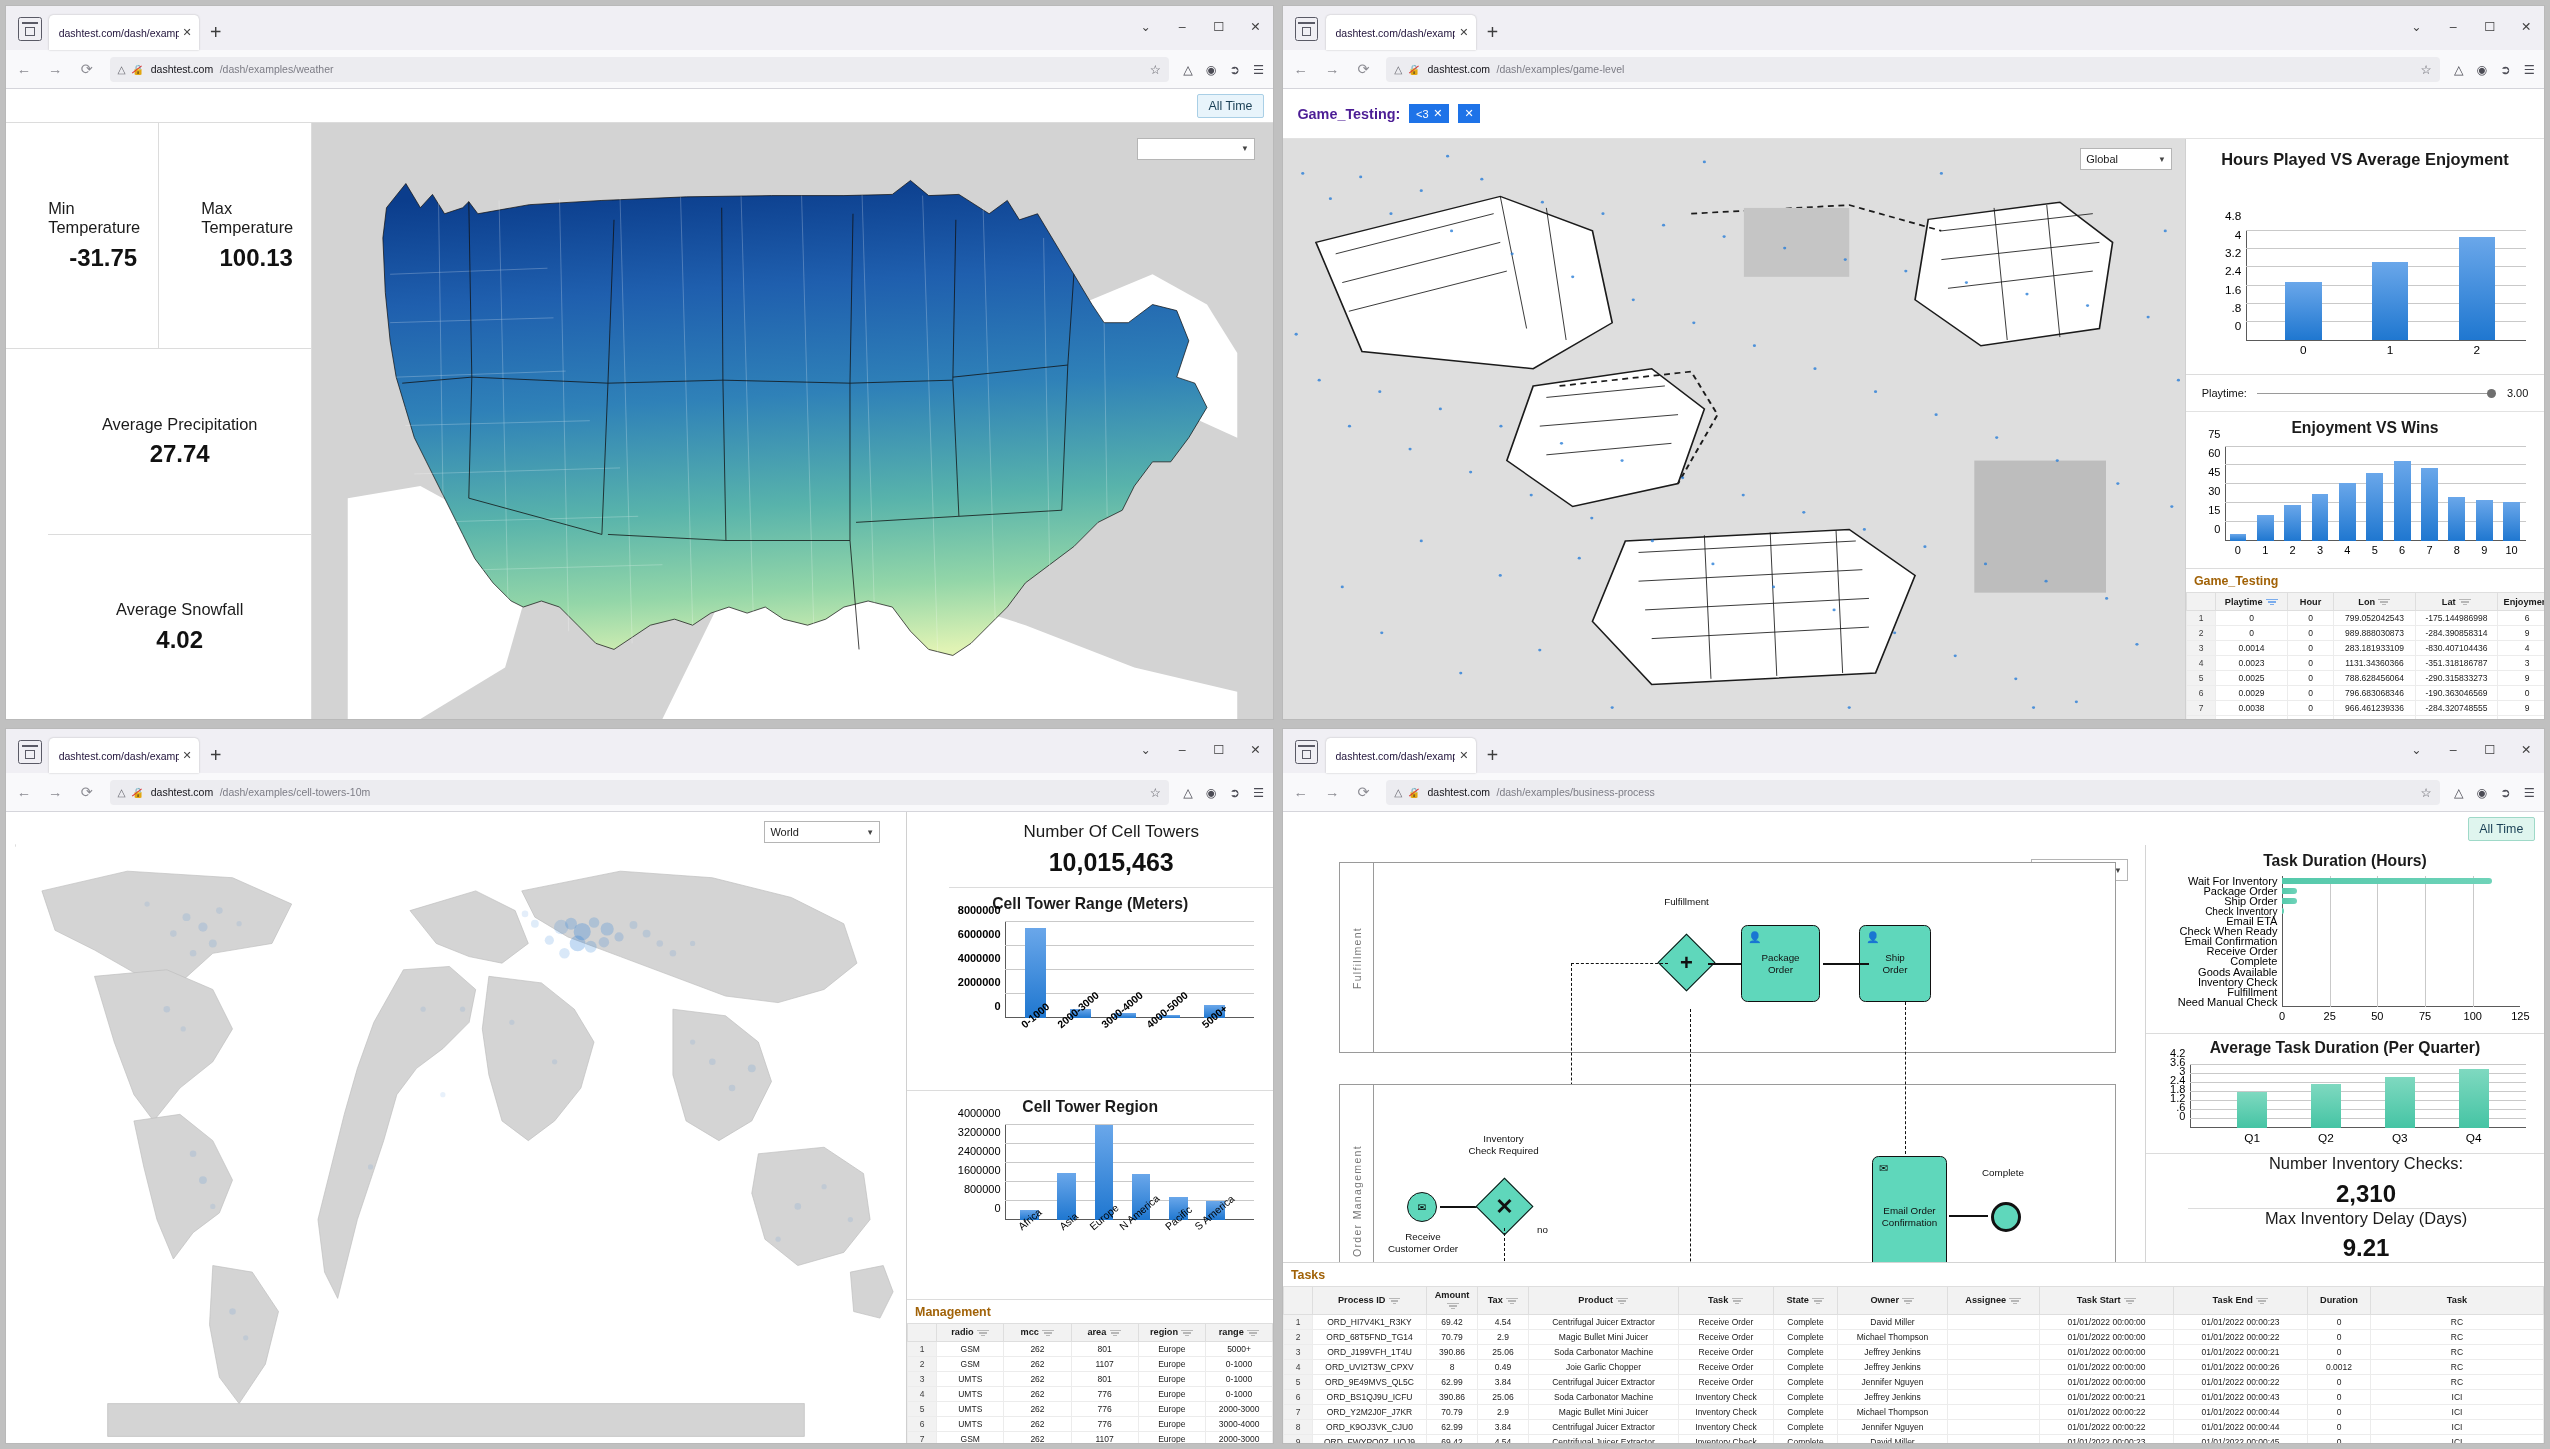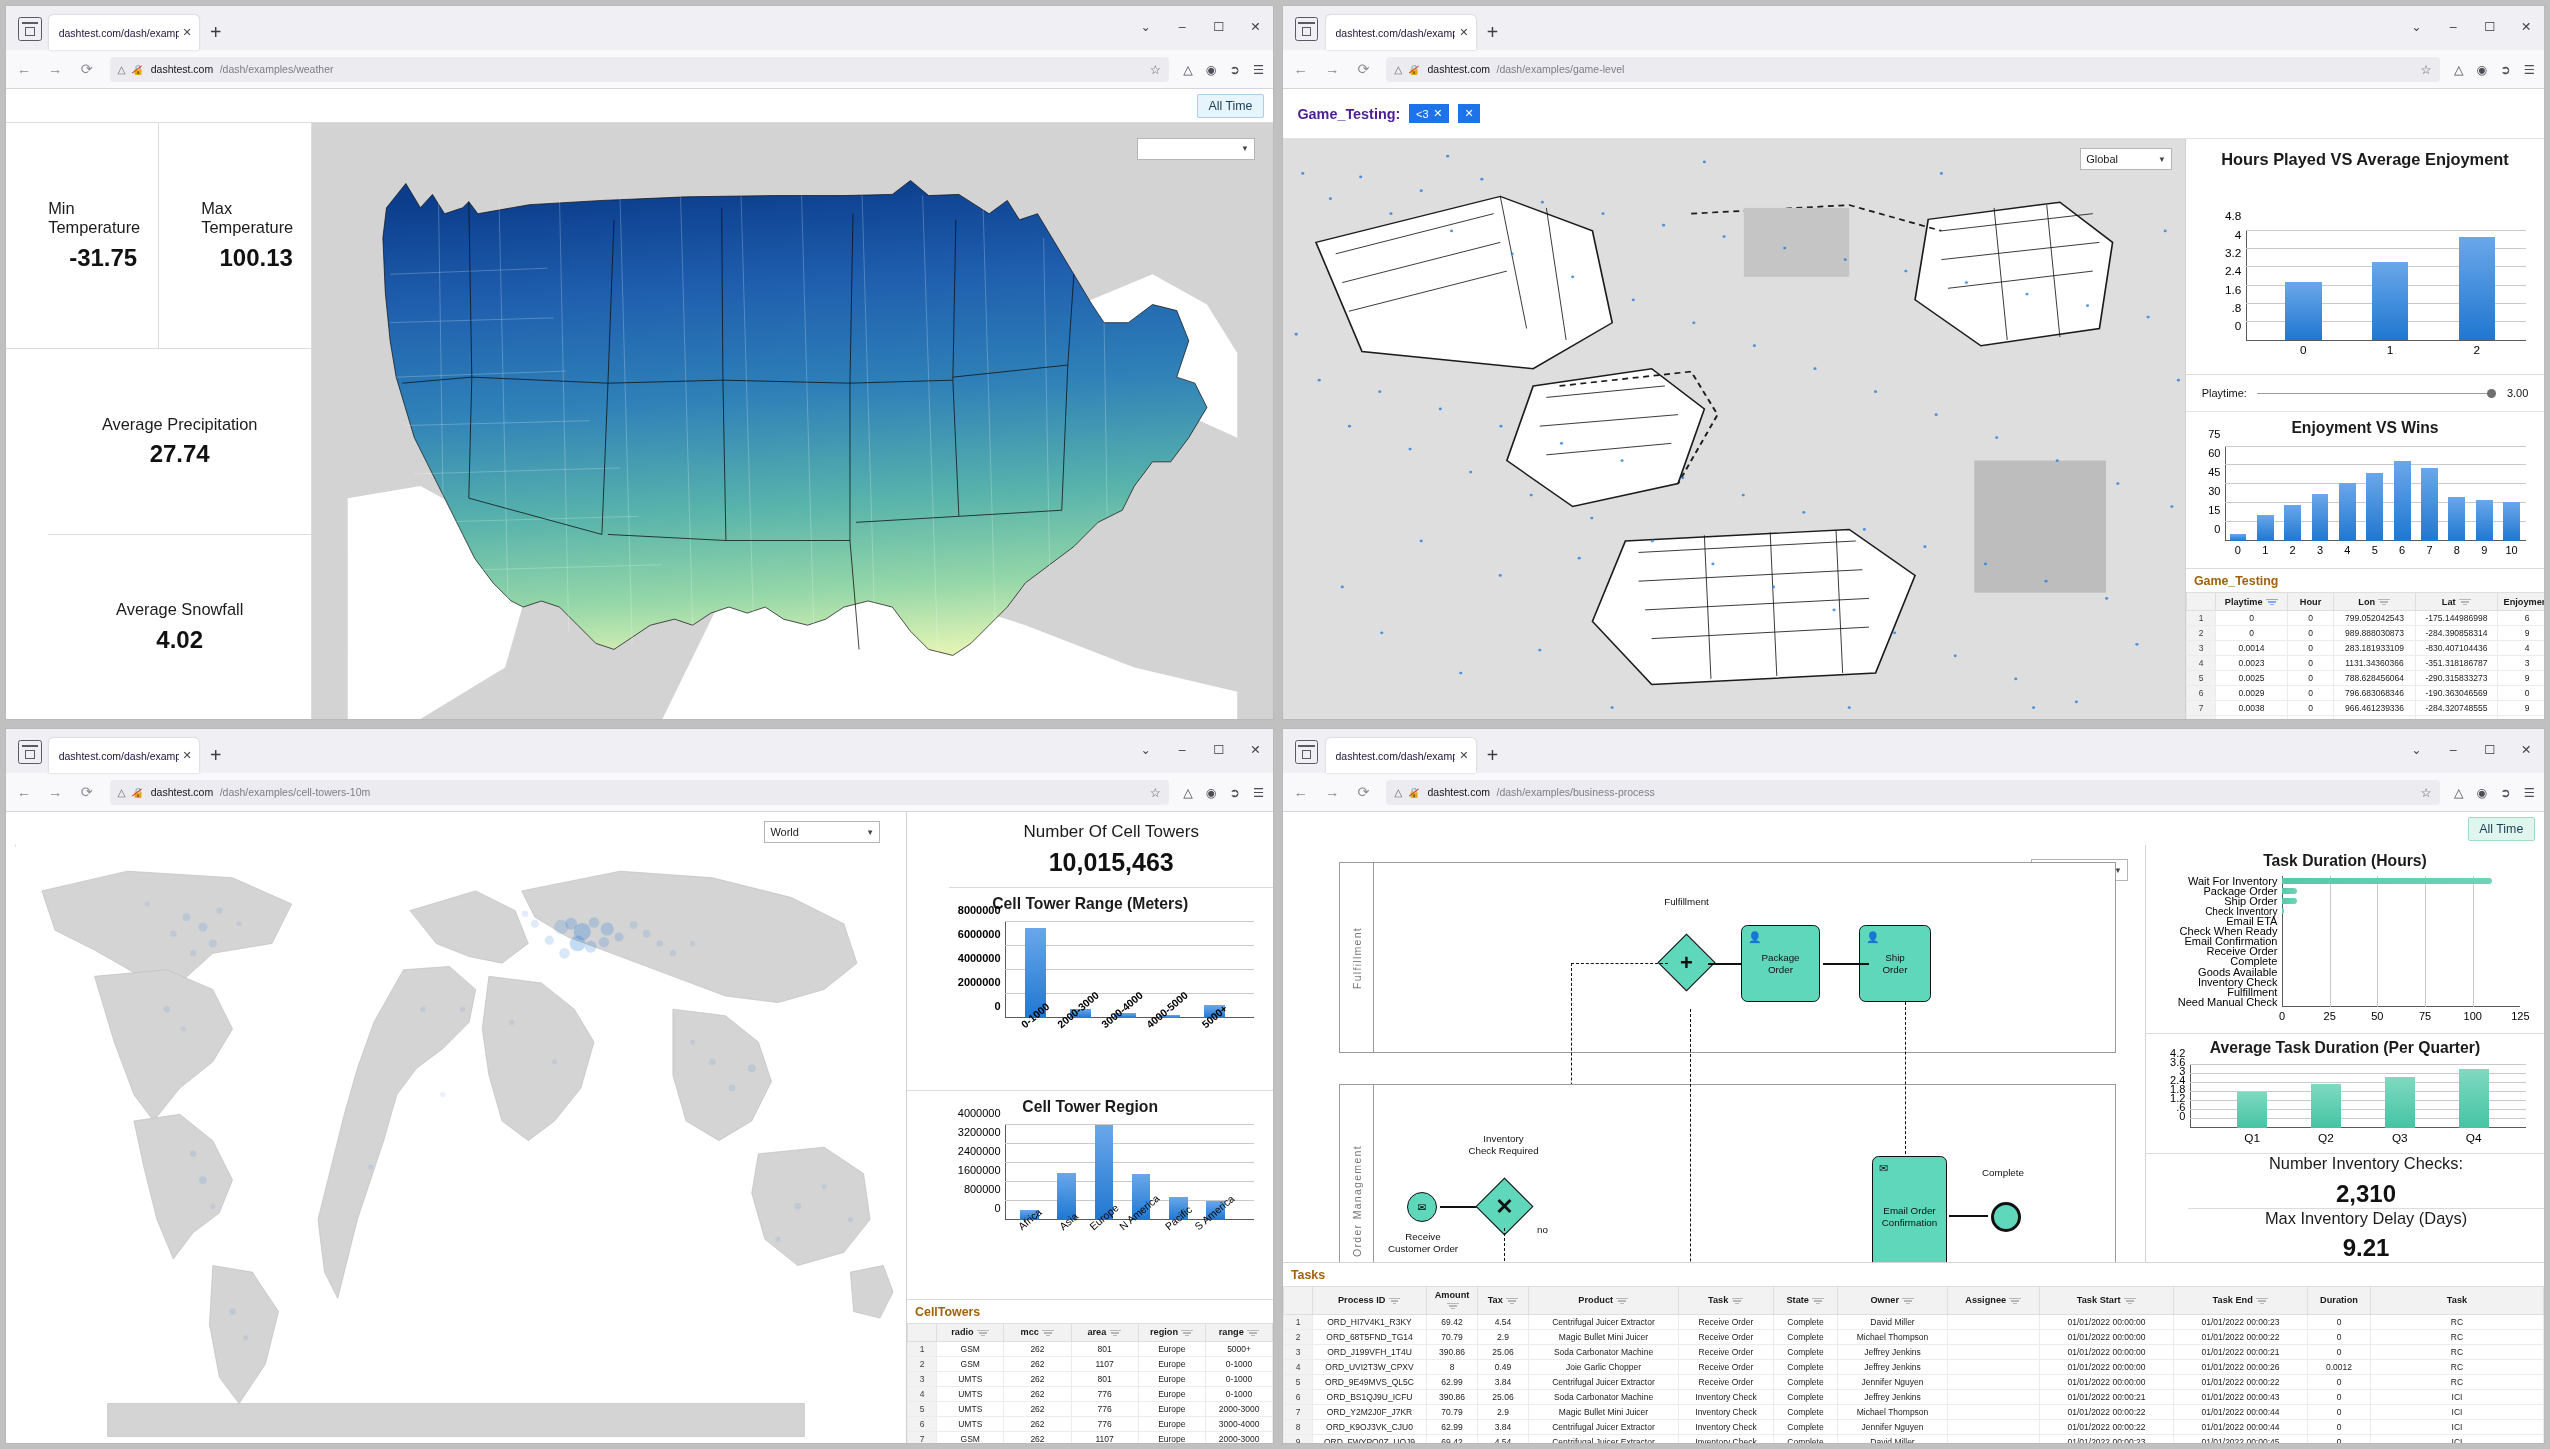--- a/index.html
+++ b/index.html
@@ -745,21 +745,21 @@
             <span class="xtick" style="left:9.7%;font-size:10.5px;transform:translateX(-50%) rotate(-40deg);transform-origin:top left">Africa</span>
             <span class="xtick" style="left:24.7%;font-size:10.5px;transform:translateX(-50%) rotate(-40deg);transform-origin:top left">Asia</span>
             <span class="xtick" style="left:39.7%;font-size:10.5px;transform:translateX(-50%) rotate(-40deg);transform-origin:top left">Europe</span>
             <span class="xtick" style="left:54.7%;font-size:10.5px;transform:translateX(-50%) rotate(-40deg);transform-origin:top left">N America</span>
             <span class="xtick" style="left:69.7%;font-size:10.5px;transform:translateX(-50%) rotate(-40deg);transform-origin:top left">Pacific</span>
             <span class="xtick" style="left:84.7%;font-size:10.5px;transform:translateX(-50%) rotate(-40deg);transform-origin:top left">S America</span>
           </div>
         </div>
 
         <div class="tbl-wrap">
-          <div class="tbl-name">CellTowers</div>
+          <div class="tbl-name">Management</div>
           <table class="grid">
             <colgroup>
                   <col style="width:29px">
                   <col>
                   <col>
                   <col>
                   <col>
                   <col>
                 </colgroup>
             <thead>

